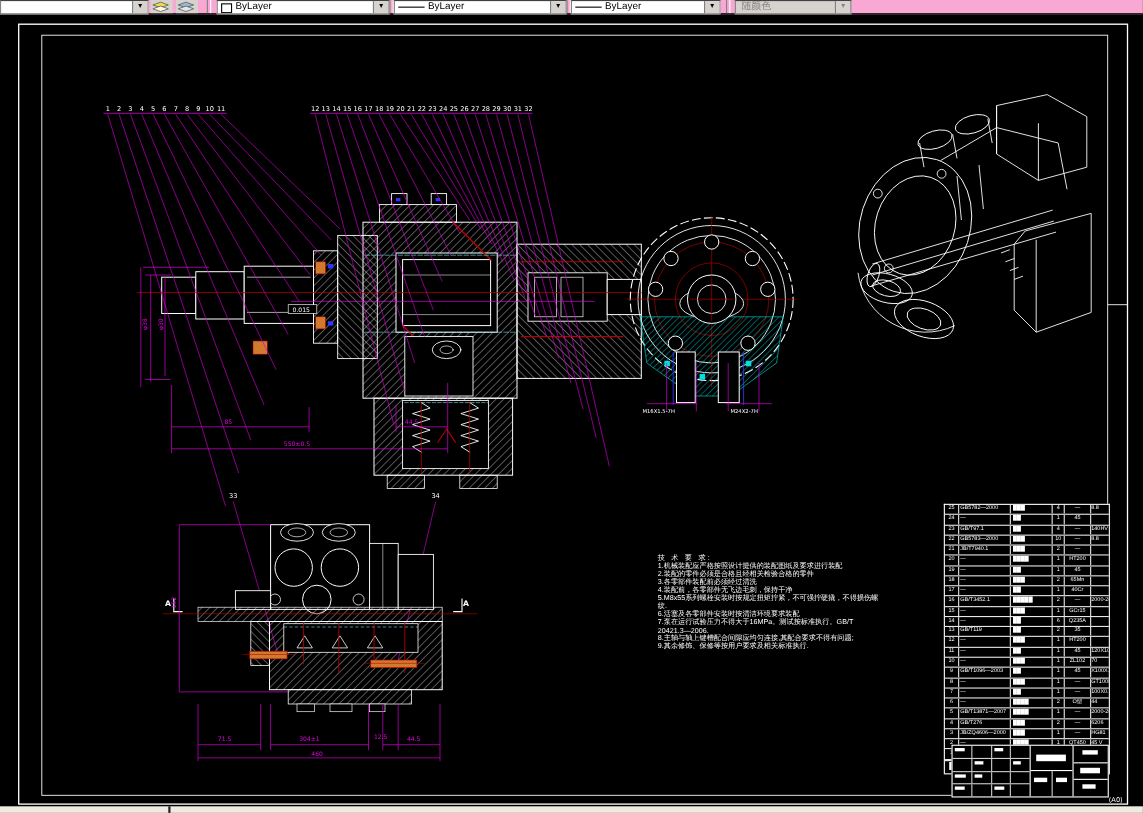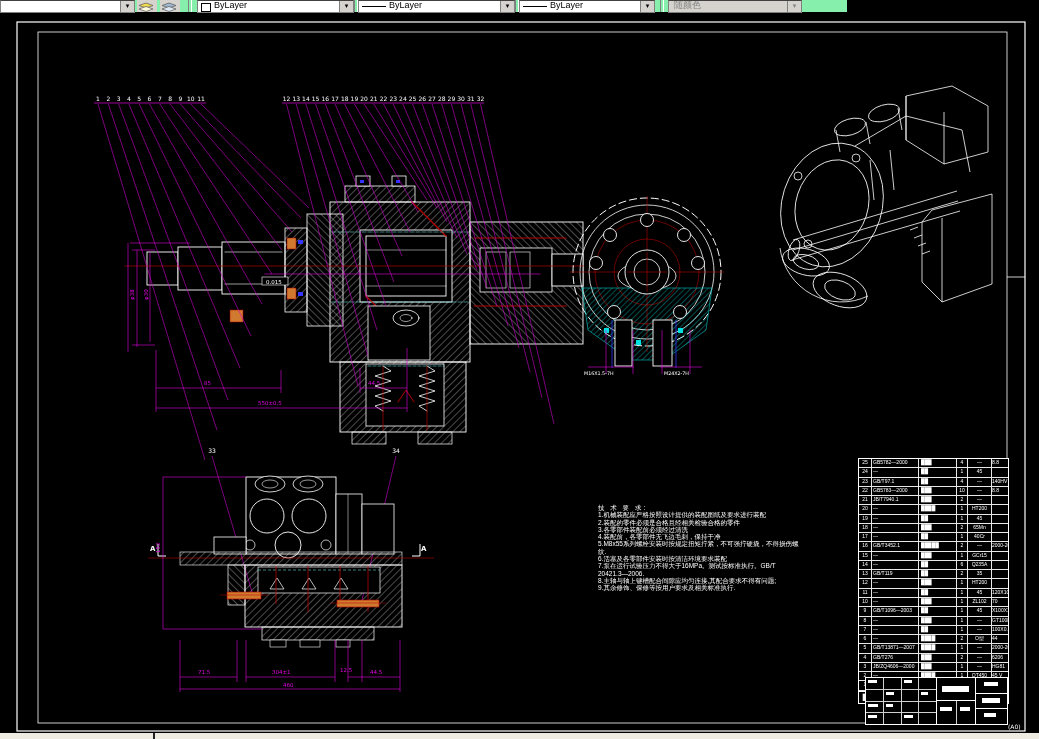--- a/index.html
+++ b/index.html
@@ -1,24 +1,24 @@
 <!DOCTYPE html>
 <html><head>
 <meta charset="utf-8">
 <style>
   html,body{margin:0;padding:0;background:#000;width:1039px;height:739px;overflow:hidden;
             font-family:"Liberation Sans","DejaVu Sans",sans-serif;position:relative;}
   
-  .toolbar{position:absolute;left:0;top:0;width:847px;height:12px;background:#86efac;border-bottom:1px solid #000;}
+  .toolbar{position:absolute;left:0;top:0;width:1039px;height:12px;background:#f9a8d4;border-bottom:1px solid #000;}
   .combo{position:absolute;top:0;height:11px;background:#fff;border:1px solid #808080;border-top-color:#404040;
          font-size:9px;line-height:11px;color:#000;white-space:nowrap;overflow:hidden;}
   .combo .cval{position:absolute;left:16px;top:-1px;}
   .arrowbtn{position:absolute;right:0;top:0;width:13px;height:11px;background:#d6d3ce;border-left:1px solid #808080;
             font-size:7px;line-height:10px;text-align:center;color:#000;}
-  .combo.disabled{background:#d6d3ce;color:#848484;padding-left:28px;}
+  .combo.disabled{background:#d6d3ce;color:#848484;}
   .combo.disabled .cval{color:#848484;}
   .swatch{position:absolute;left:3px;top:2px;width:8px;height:7px;background:#fff;border:1px solid #000;}
   .lineswatch{position:absolute;left:3px;top:5px;width:24px;height:1px;background:#000;}
   .tbtn{position:absolute;top:0;width:20px;height:12px;background:#d6d3ce;}
   .sep{position:absolute;top:0;width:2px;height:12px;border-left:1px solid #808080;border-right:1px solid #fff;}
   
   #cad-svg{position:absolute;left:0;top:13px;}
   svg text{font-family:"DejaVu Sans",sans-serif;}
   
   #tech-notes{position:absolute;left:598px;top:504px;width:268px;color:#fff;font-size:6.5px;line-height:7.3px;}

